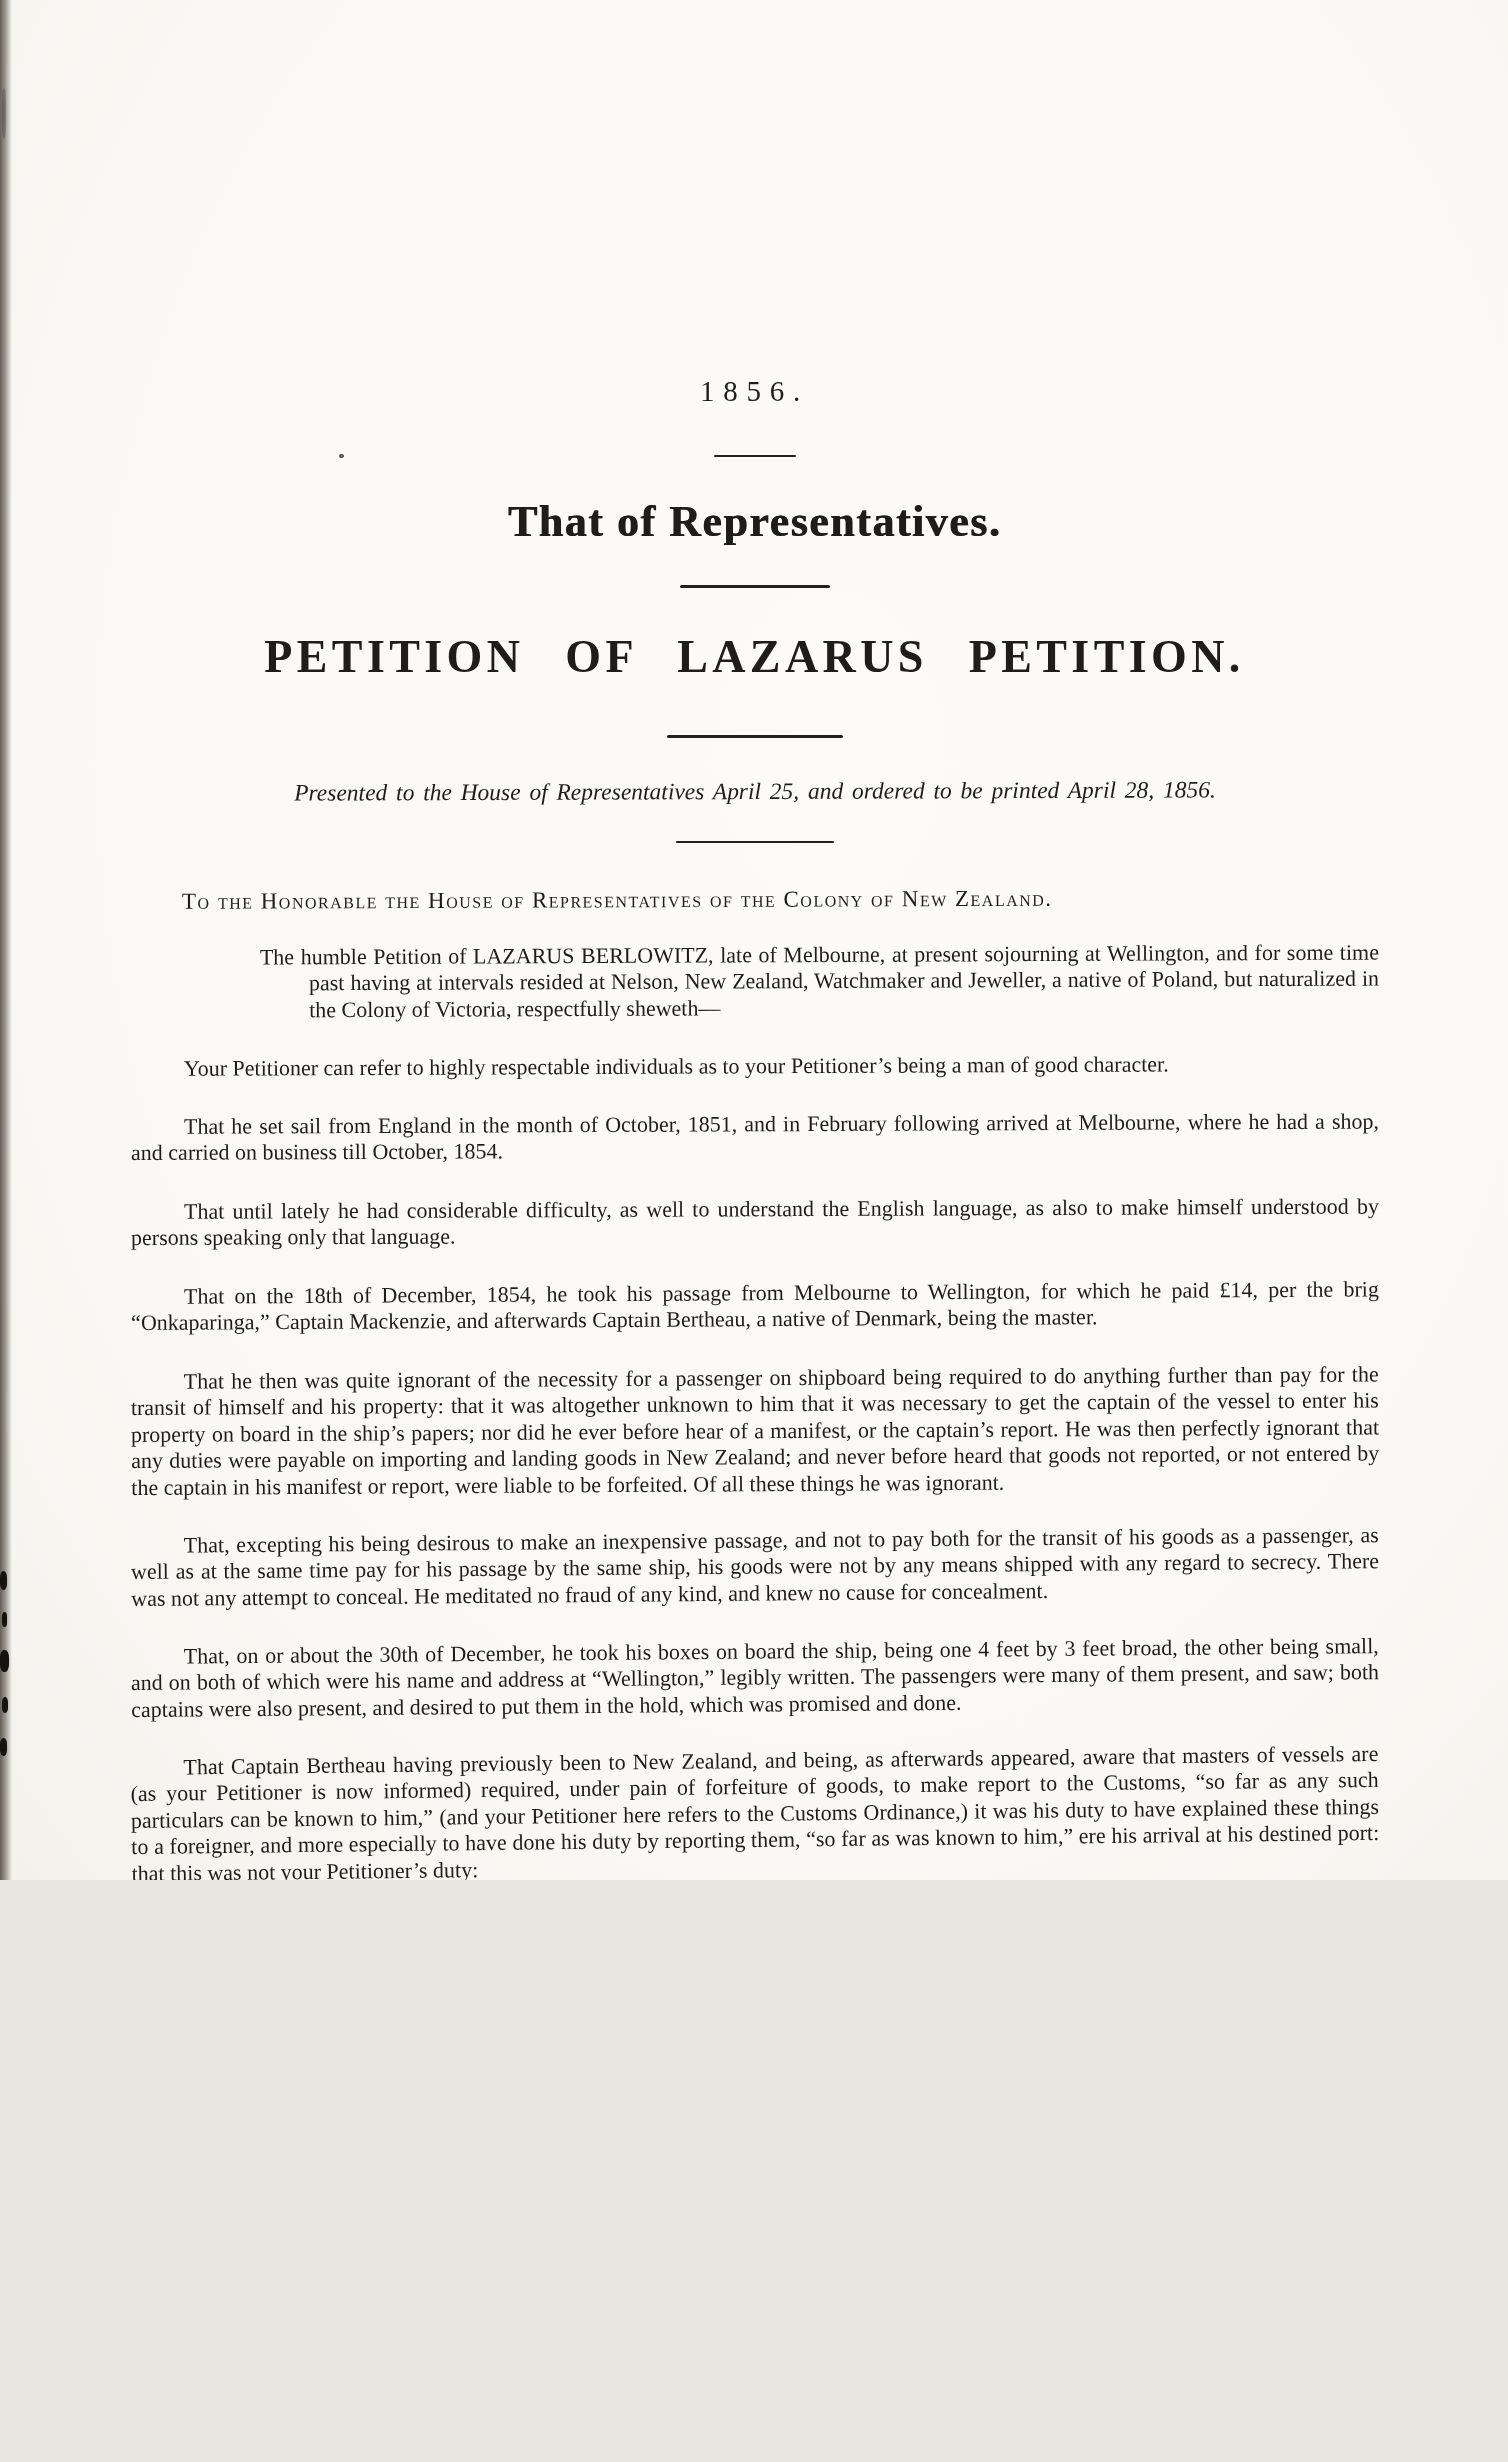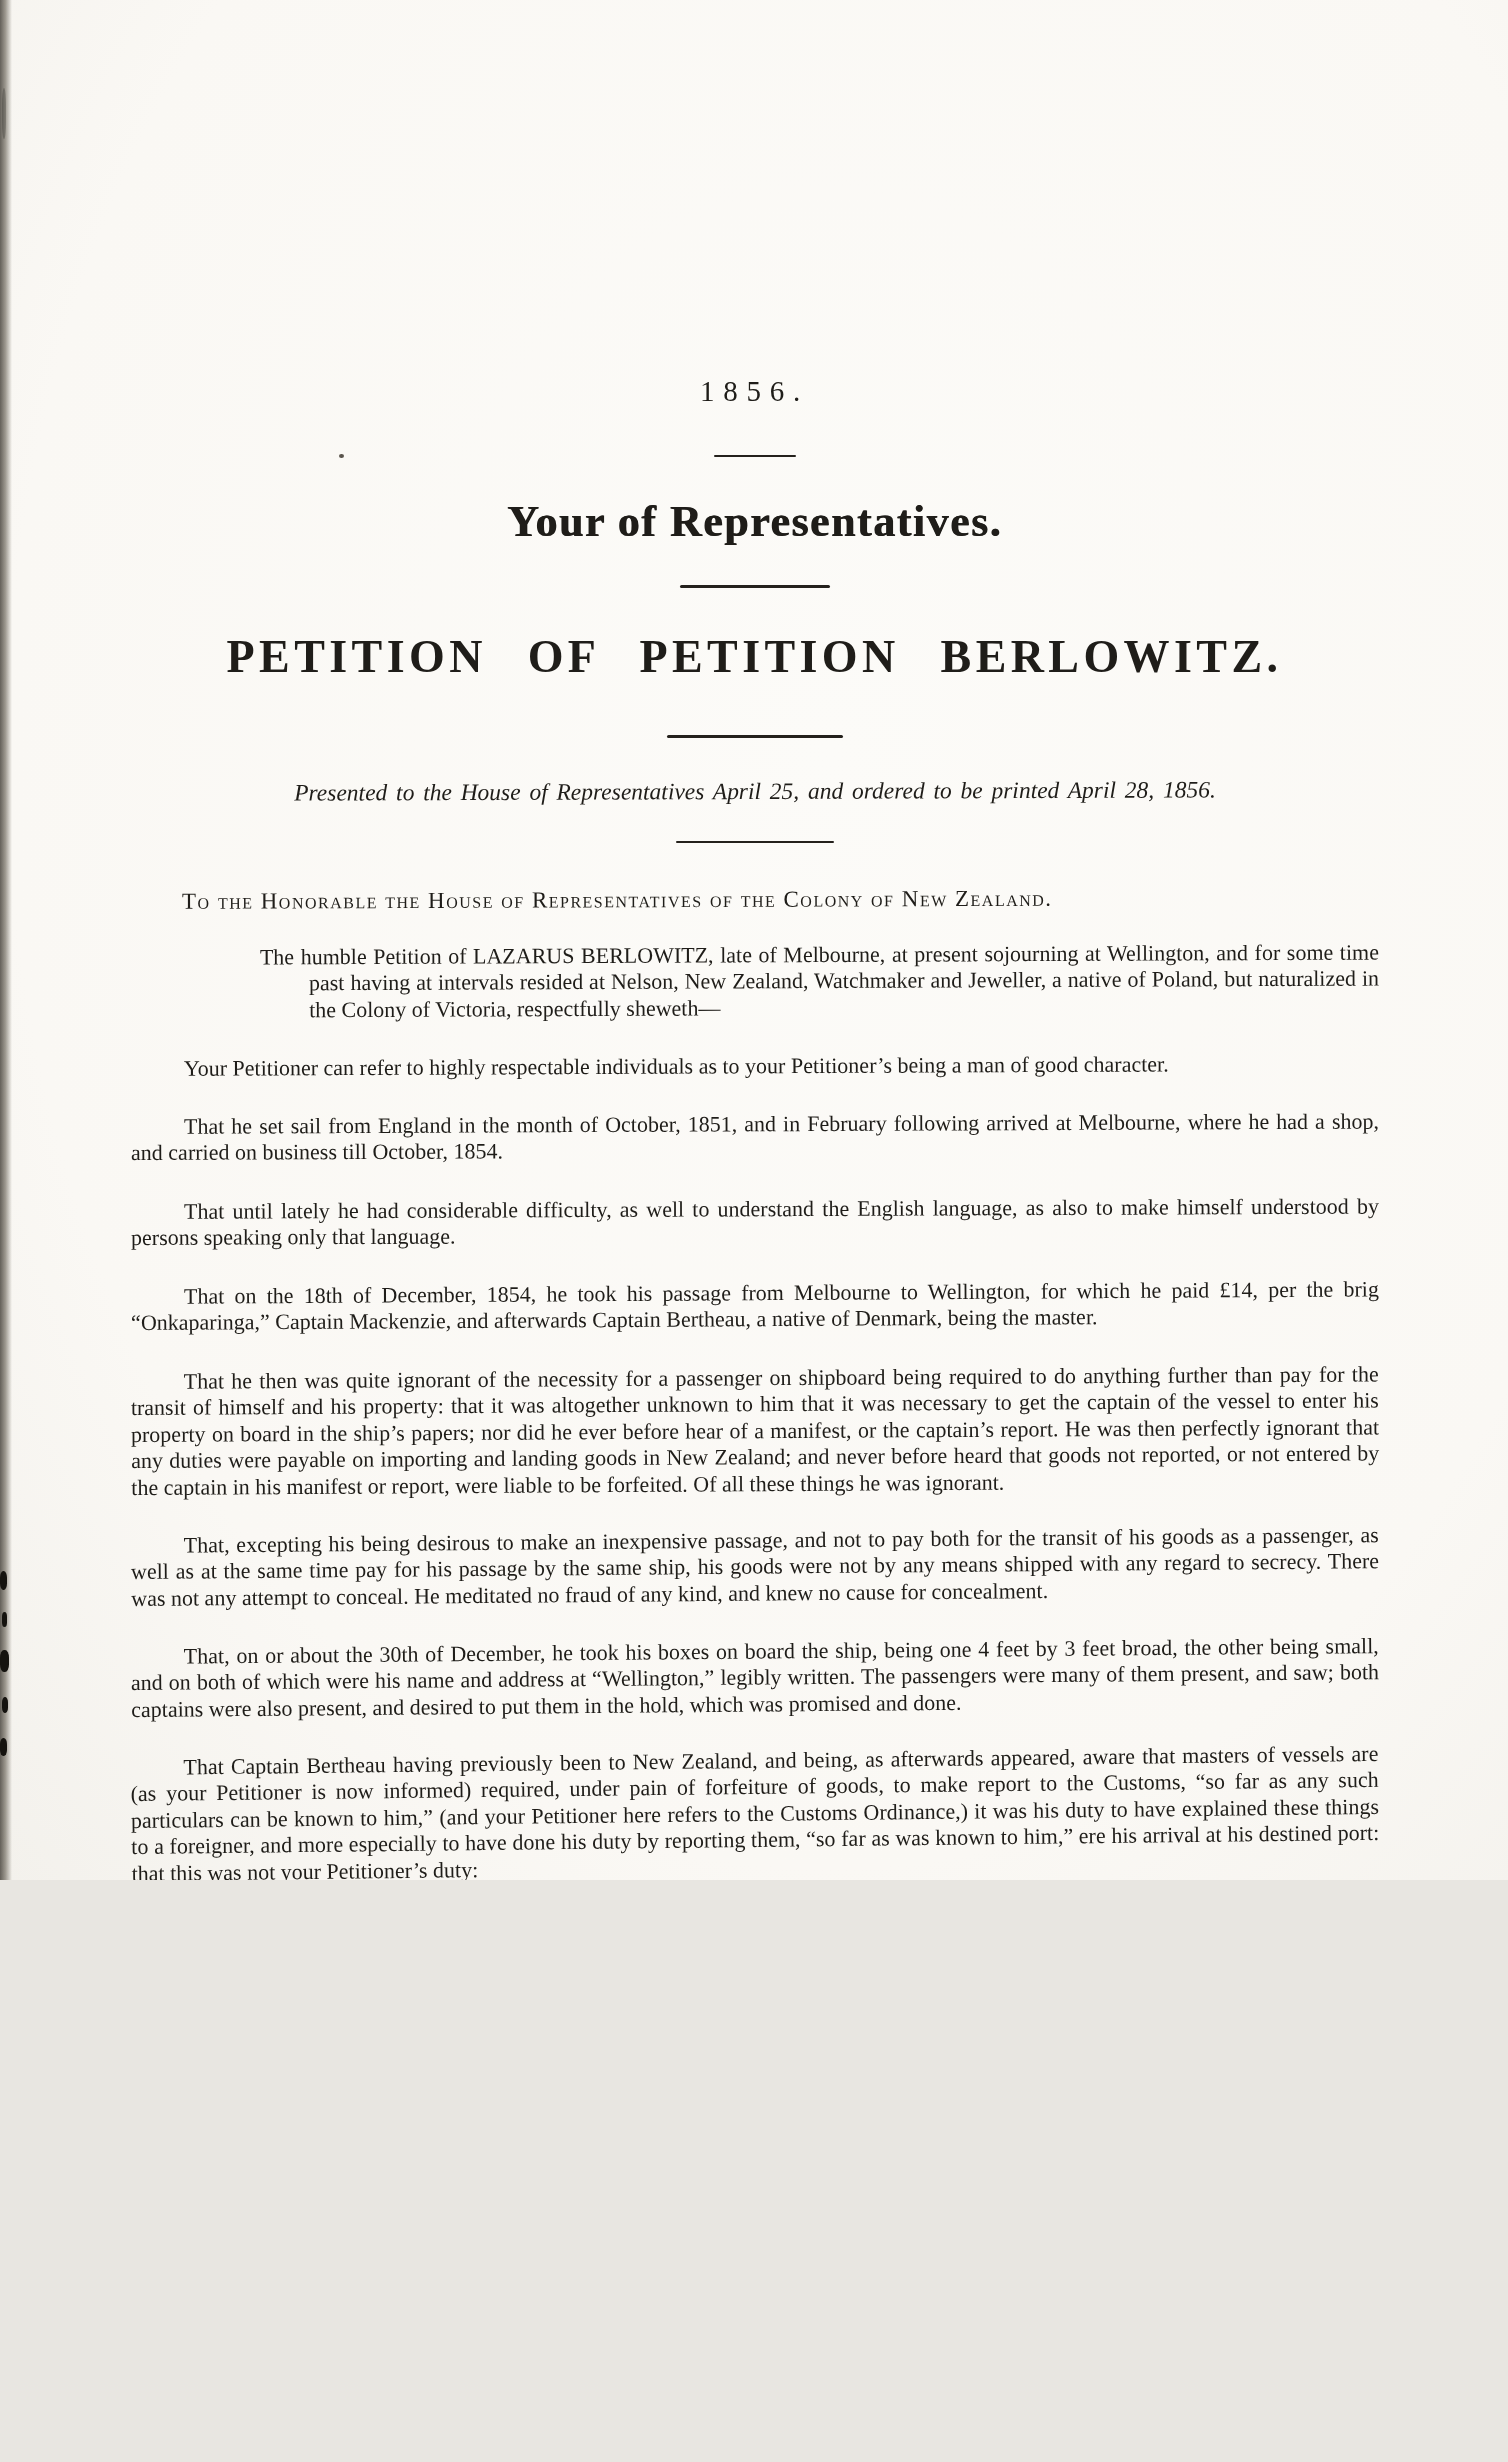--- a/index.html
+++ b/index.html
@@ -107,24 +107,24 @@
   <div class="ink" style="left:1.5px;top:2128px;width:13.2px;height:51px"></div>
   <div class="ink" style="left:0;top:2202px;width:14.7px;height:60px"></div>
   <div class="ink" style="left:1.5px;top:2280px;width:11.7px;height:41px"></div>
   <div class="speck" style="left:339px;top:454px;"></div>
 
   <div class="content">
 
     <div class="year">1856.</div>
     <div class="rule rule1"></div>
 
-    <h1 class="masthead">Your of Representatives.</h1>
+    <h1 class="masthead">That of Representatives.</h1>
     <div class="rule rule2"></div>
 
-    <h2 class="title">PETITION OF PETITION BERLOWITZ.</h2>
+    <h2 class="title">PETITION OF LAZARUS PETITION.</h2>
     <div class="rule rule3"></div>
 
     <p class="presented">Presented to the House of Representatives April 25, and ordered to be printed April 28, 1856.</p>
     <div class="rule rule4"></div>
 
     <div class="body">
       <p class="salutation">To the Honorable the House of Representatives of the Colony of New Zealand.</p>
 
       <p class="para hang t1">The humble Petition of LAZARUS BERLOWITZ, late of Melbourne, at present sojourning at Wellington, and for some time past having at intervals resided at Nelson, New Zealand, Watchmaker and Jeweller, a native of Poland, but naturalized in the Colony of Victoria, respectfully sheweth—</p>
       <p class="para t1">Your Petitioner can refer to highly respectable individuals as to your Petitioner’s being a man of good character.</p>

